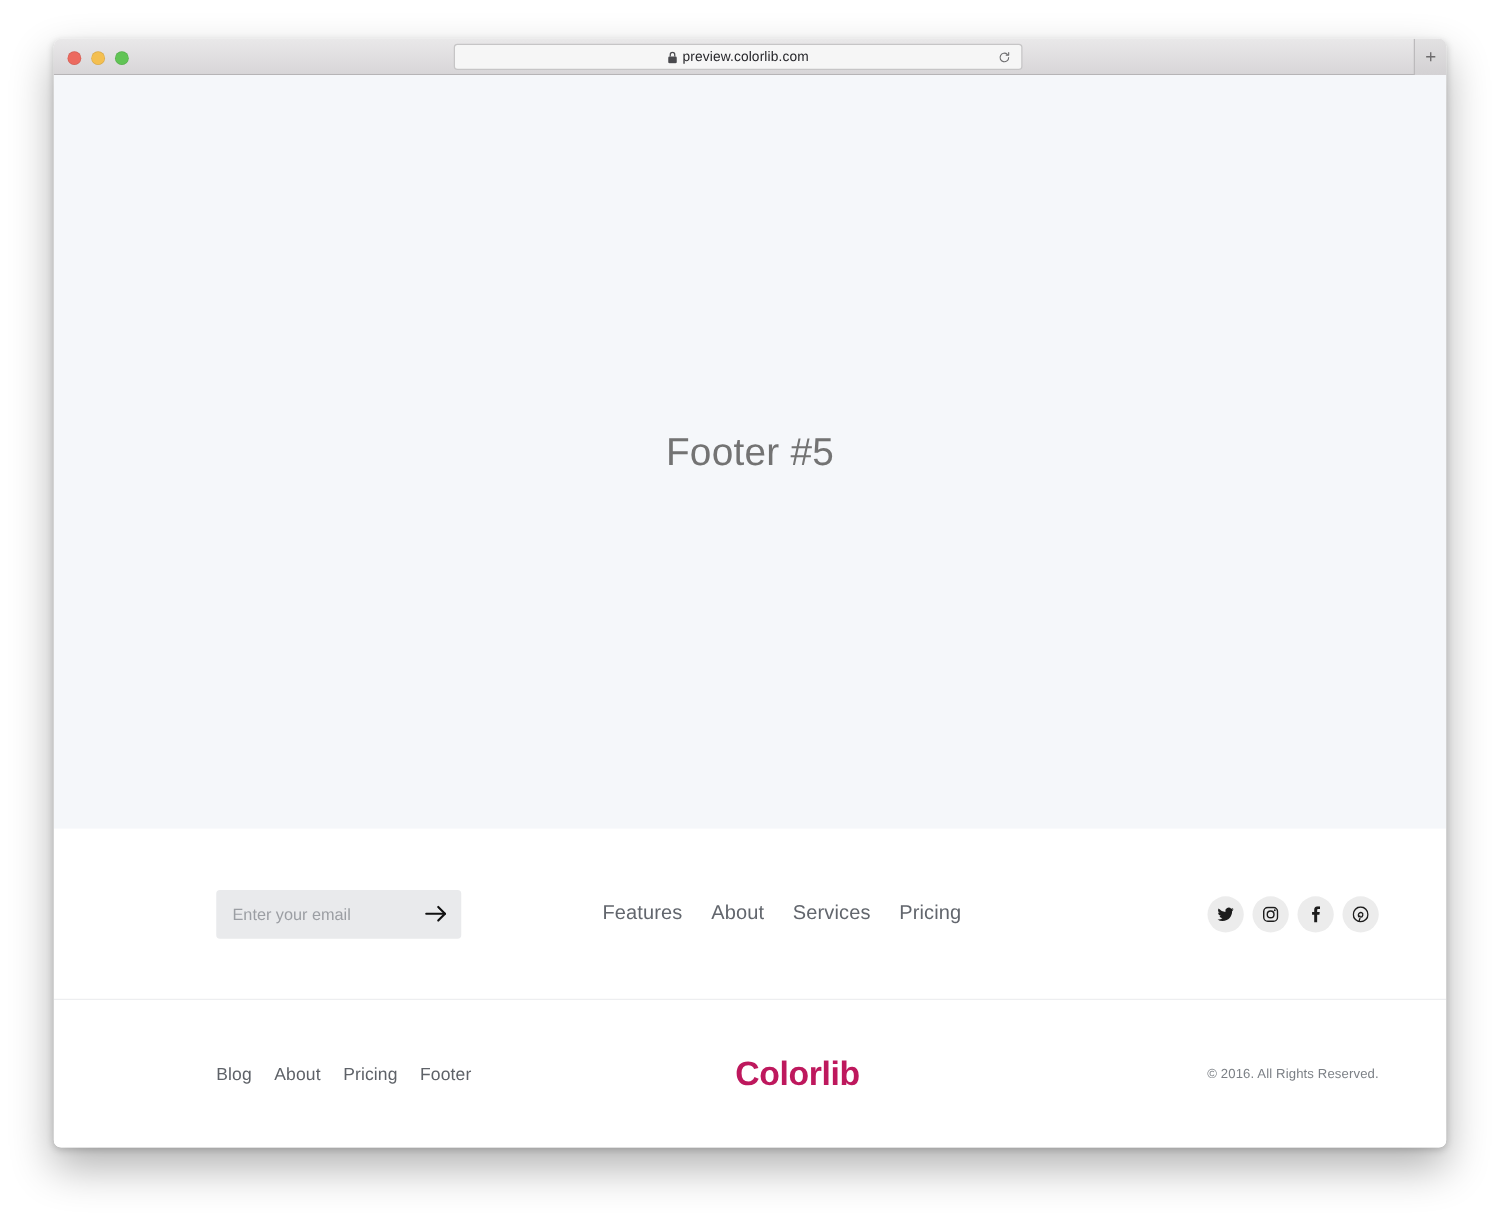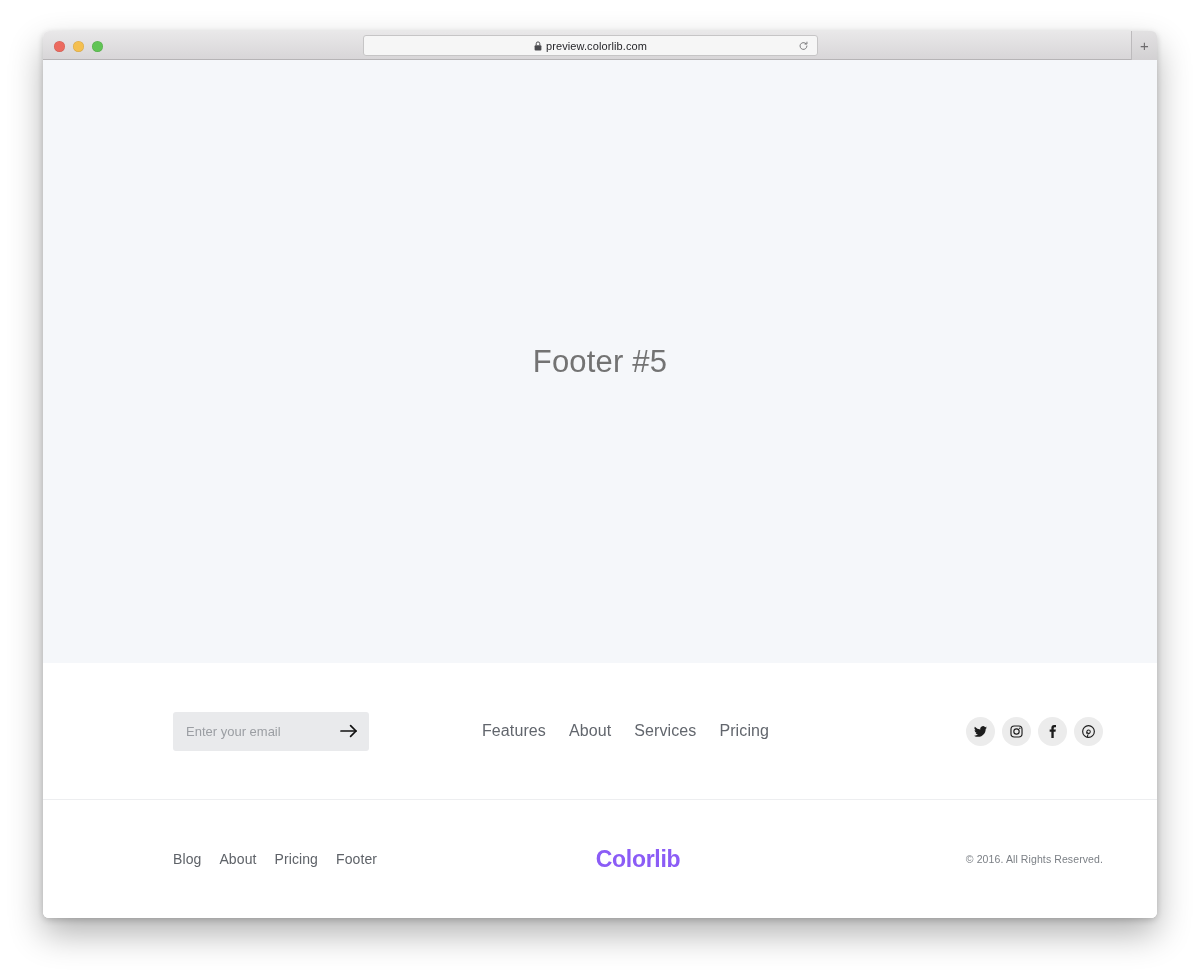--- a/index.html
+++ b/index.html
@@ -218,23 +218,23 @@
   #legal-links a {
     font-size: 14px;
     color: #5e6268;
     text-decoration: none;
     letter-spacing: 0.1px;
   }
 
   #footer-logo {
     flex: 1;
     text-align: center;
-    font-size: 23px;
+    font-size: 27px;
     font-weight: 700;
-    color: #8b5cf6;
+    color: #be185d;
     letter-spacing: -0.3px;
   }
 
   #copyright {
     width: 330px;
     text-align: right;
     font-size: 10.5px;
     color: #7c8086;
     letter-spacing: 0.1px;
   }

